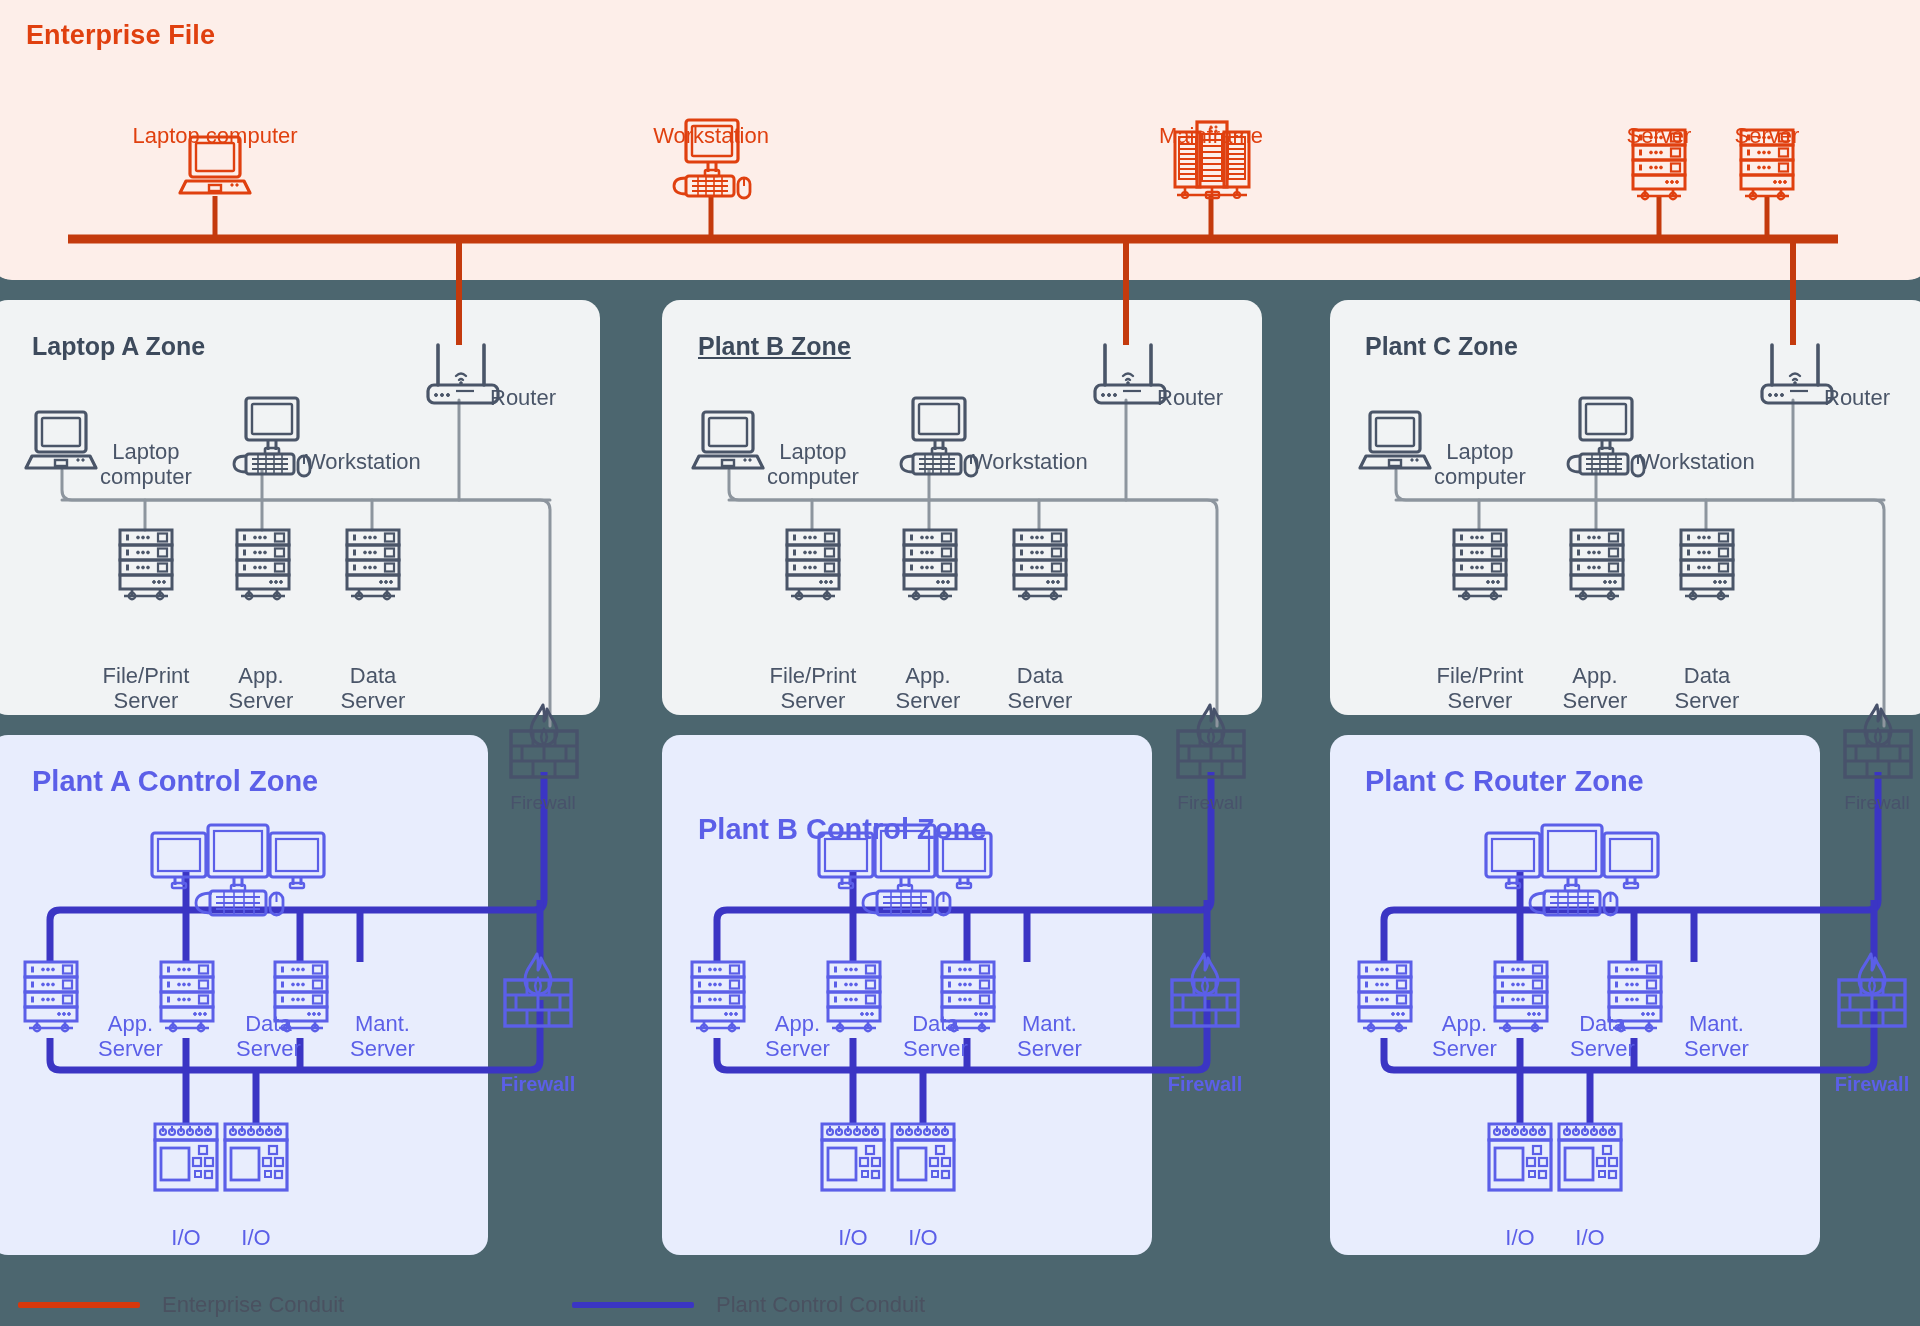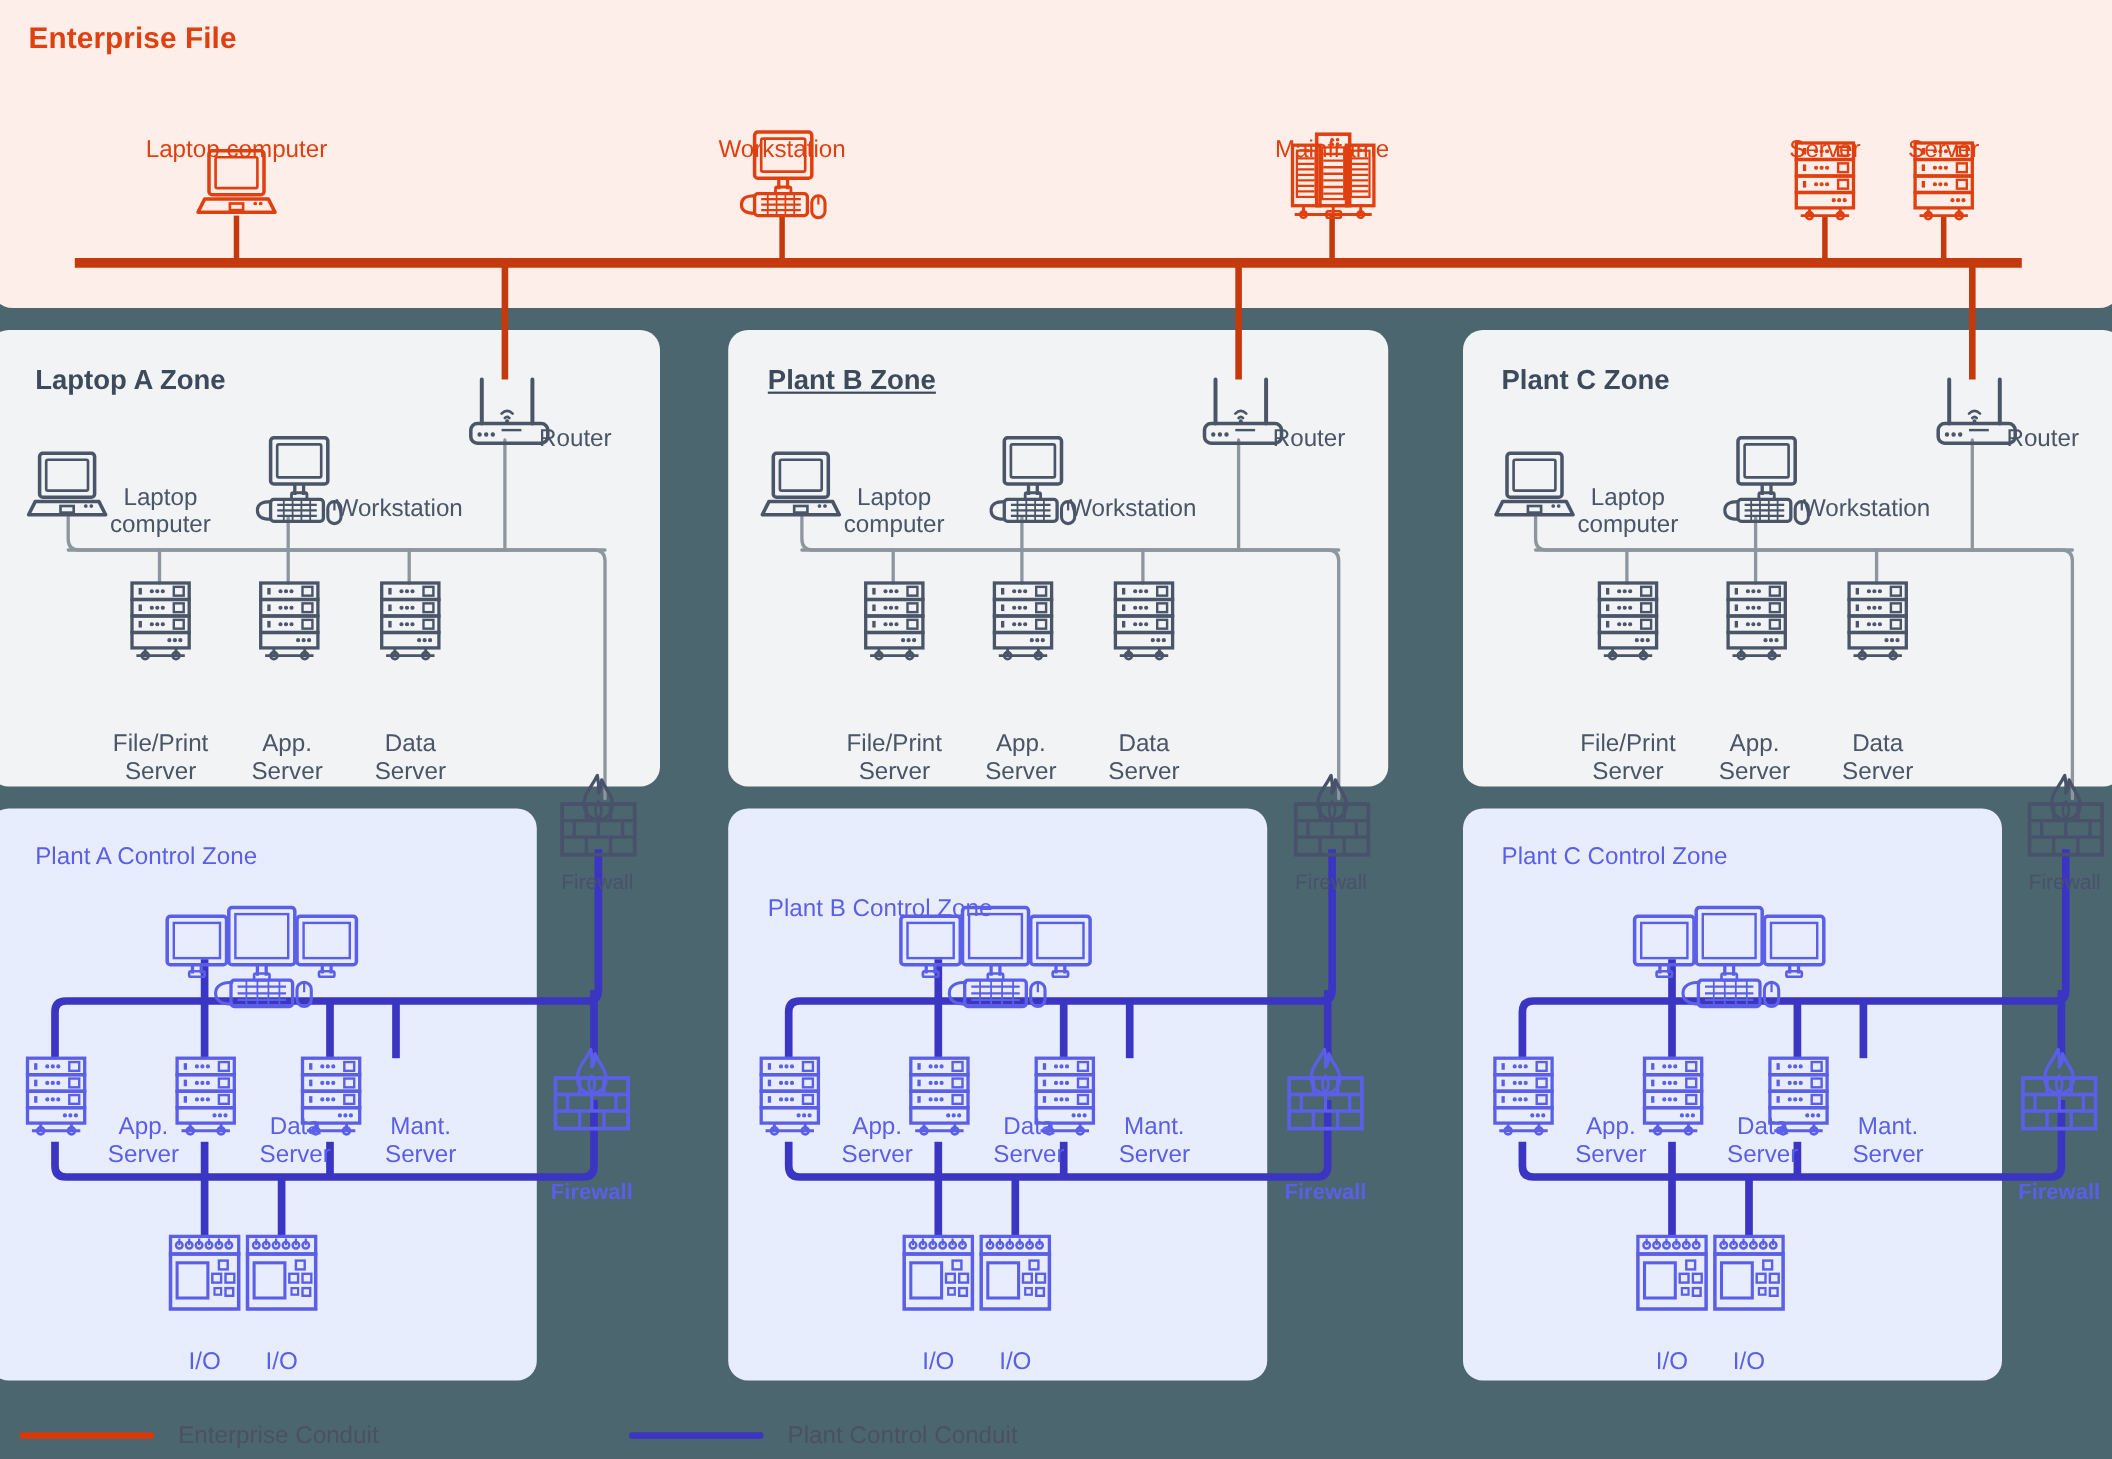--- a/index.html
+++ b/index.html
@@ -35,21 +35,21 @@
 
   
   .ent-title{
     position:absolute;left:26px;top:20px;
     font-size:27px;font-weight:bold;color:#e0400f;letter-spacing:.1px;
   }
   .zone-title{
     position:absolute;font-size:25px;font-weight:bold;color:#3d4a5c;
   }
   .ctrl-title{
-    position:absolute;font-size:22px;font-weight:normal;color:#5b5fe8;
+    position:absolute;font-size:29px;font-weight:bold;color:#5b5fe8;
   }
   .lbl{position:absolute;white-space:pre;line-height:1.12;margin-top:32px;}
   .lbl-c{text-align:center;transform:translateX(-50%);}
   .lbl-l{text-align:center;}
 
   .ent-lbl{color:#e0400f;font-size:22px;}
   .plant-lbl{color:#4a5568;font-size:22px;}
   .ctrl-lbl{color:#5b5fe8;font-size:22px;}
   .fw-lbl-dark{color:#48526b;font-size:19px;}
   .fw-lbl-blue{color:#5b5fe8;font-size:20px;font-weight:bold;}
@@ -157,21 +157,21 @@
       <line x1="1874" y1="900" x2="1874" y2="960"></line>
     </g>
   </svg>
 
   <div class="ent-title">Enterprise File</div>
   <div class="zone-title" style="left:32px;top:332px;">Laptop A Zone</div>
   <div class="zone-title" style="left:698px;top:332px;text-decoration:underline;">Plant B Zone</div>
   <div class="zone-title" style="left:1365px;top:332px;">Plant C Zone</div>
   <div class="ctrl-title" style="left:32px;top:765px;">Plant A Control Zone</div>
   <div class="ctrl-title" style="left:698px;top:765px;margin-top:48px;">Plant B Control Zone</div>
-  <div class="ctrl-title" style="left:1365px;top:765px;">Plant C Control Zone</div>
+  <div class="ctrl-title" style="left:1365px;top:765px;">Plant C Router Zone</div>
 
   <svg class="layer" viewBox="0 0 1920 1326">
     <defs>
 
       <g id="ic-laptop">
         <rect x="8" y="2" width="50" height="40" rx="3" fill="none" stroke-width="3.2"></rect>
         <rect x="14" y="8" width="38" height="28" rx="1.5" fill="none" stroke-width="2.4"></rect>
         <path d="M4 46 L62 46 L68 58 L-2 58 Z" fill="none" stroke-width="3.2" stroke-linejoin="round"></path>
         <rect x="27" y="50" width="12" height="6" fill="none" stroke-width="2.4"></rect>
         <circle cx="50" cy="50" r="1.2"></circle>

